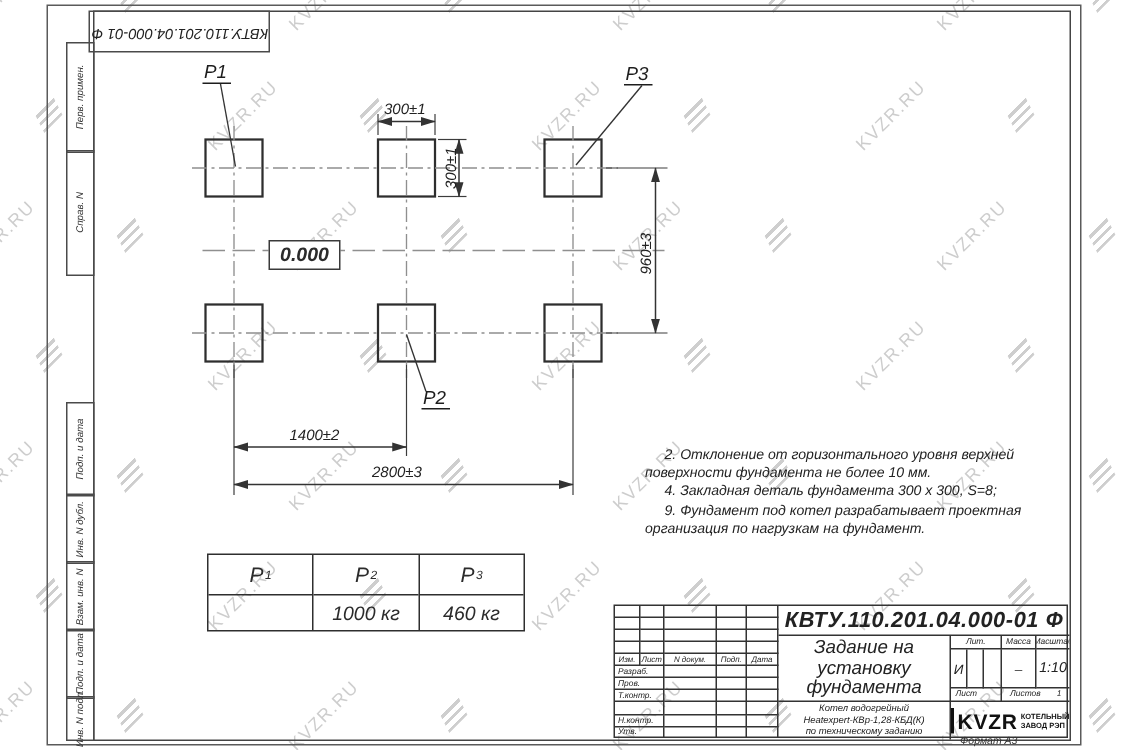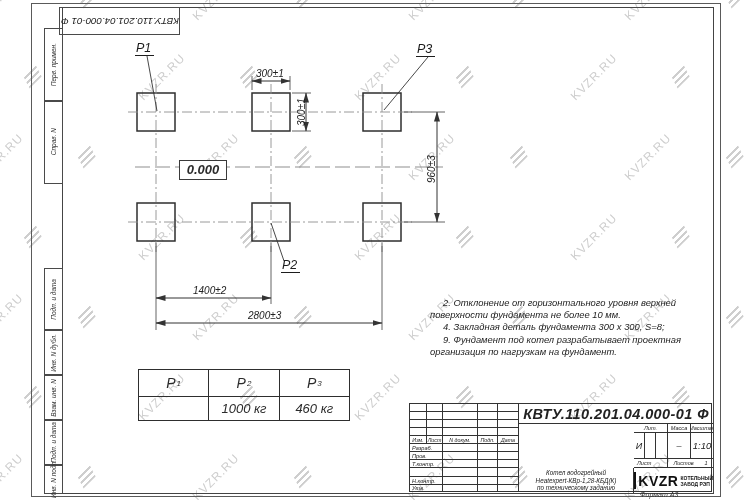--- a/index.html
+++ b/index.html
@@ -324,20 +324,25 @@
       </div>
     <div class="sig-row" style="top:81px;height:6.5px;">
         <div style="width:33px;border-bottom:none;">Утв.</div>
         <div class="e" style="width:35px;border-bottom:none;"></div>
         <div class="e" style="width:20px;border-bottom:none;"></div>
         <div class="e" style="width:21px;border-bottom:none;"></div>
       </div>
 
     <div id="docnum">КВТУ.110.201.04.000-01 Ф</div>
 
+    <div id="tb-title">
+      <div>Задание на</div>
+      <div>установку</div>
+      <div>фундамента</div>
+    </div>
 
     <div id="tb-subject">
       <div>Котел водогрейный</div>
       <div>Heatexpert-КВр-1,28-КБД(К)</div>
       <div>по техническому заданию</div>
     </div>
 
     <div class="cell" style="left:224px;top:20px;width:34px;height:9px;font-size:5.6px;">Лит.</div>
     <div class="cell" style="left:258px;top:20px;width:23px;height:9px;font-size:5.6px;">Масса</div>
     <div class="cell" style="left:281px;top:20px;width:22px;height:9px;font-size:5.6px;border-right:none;">Масштаб</div>

